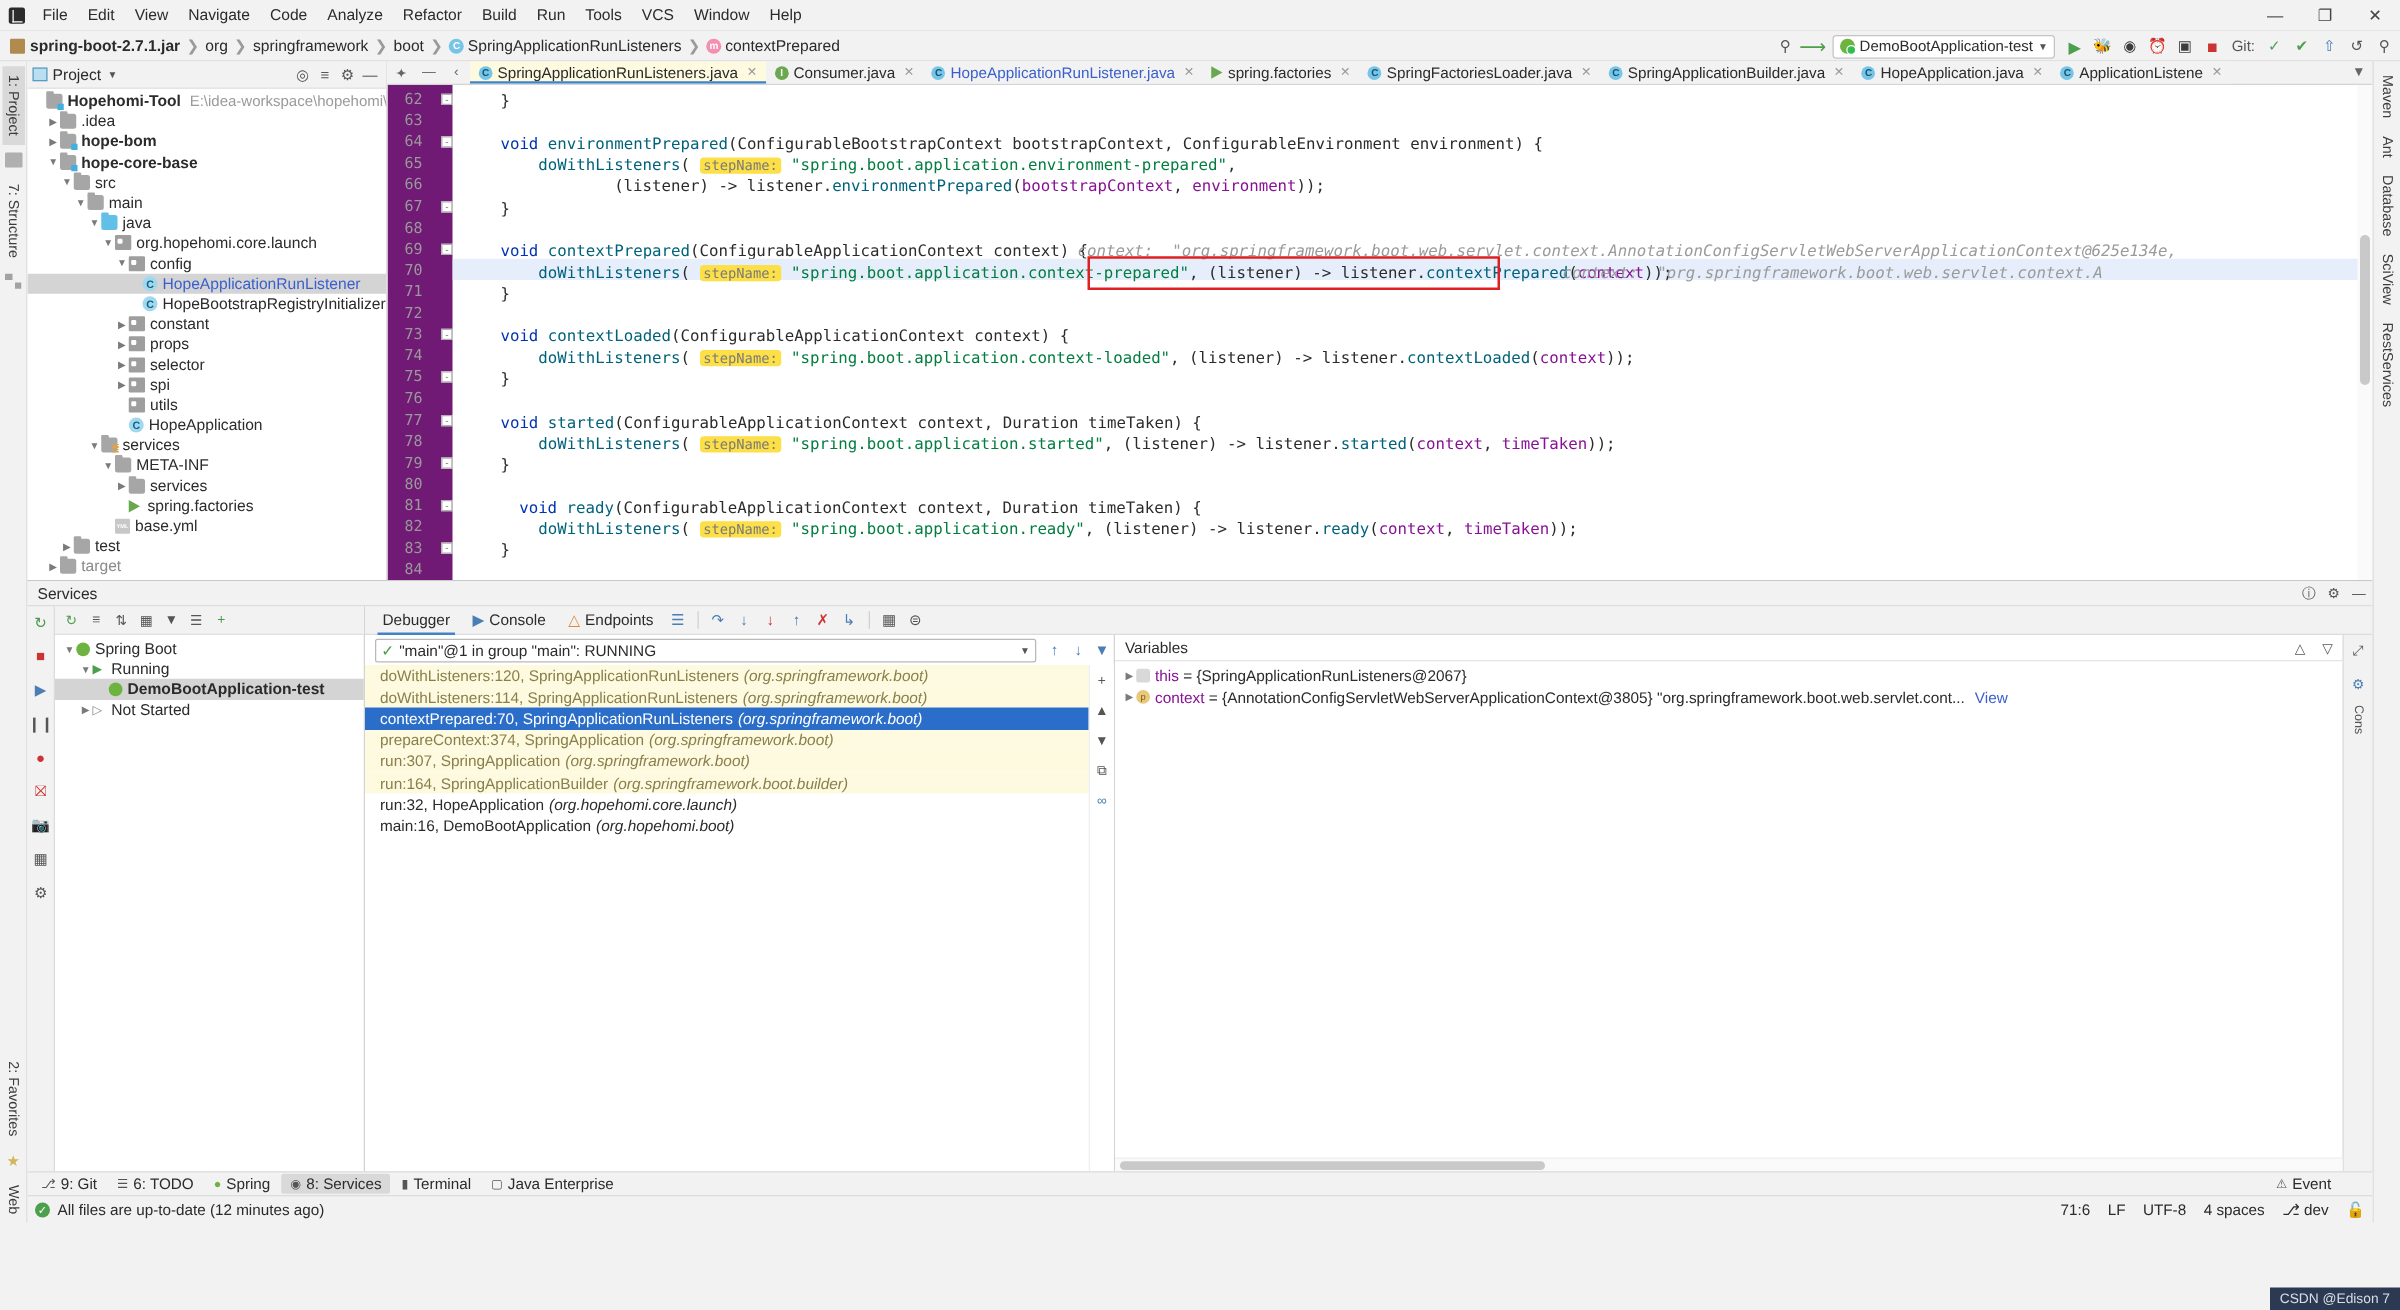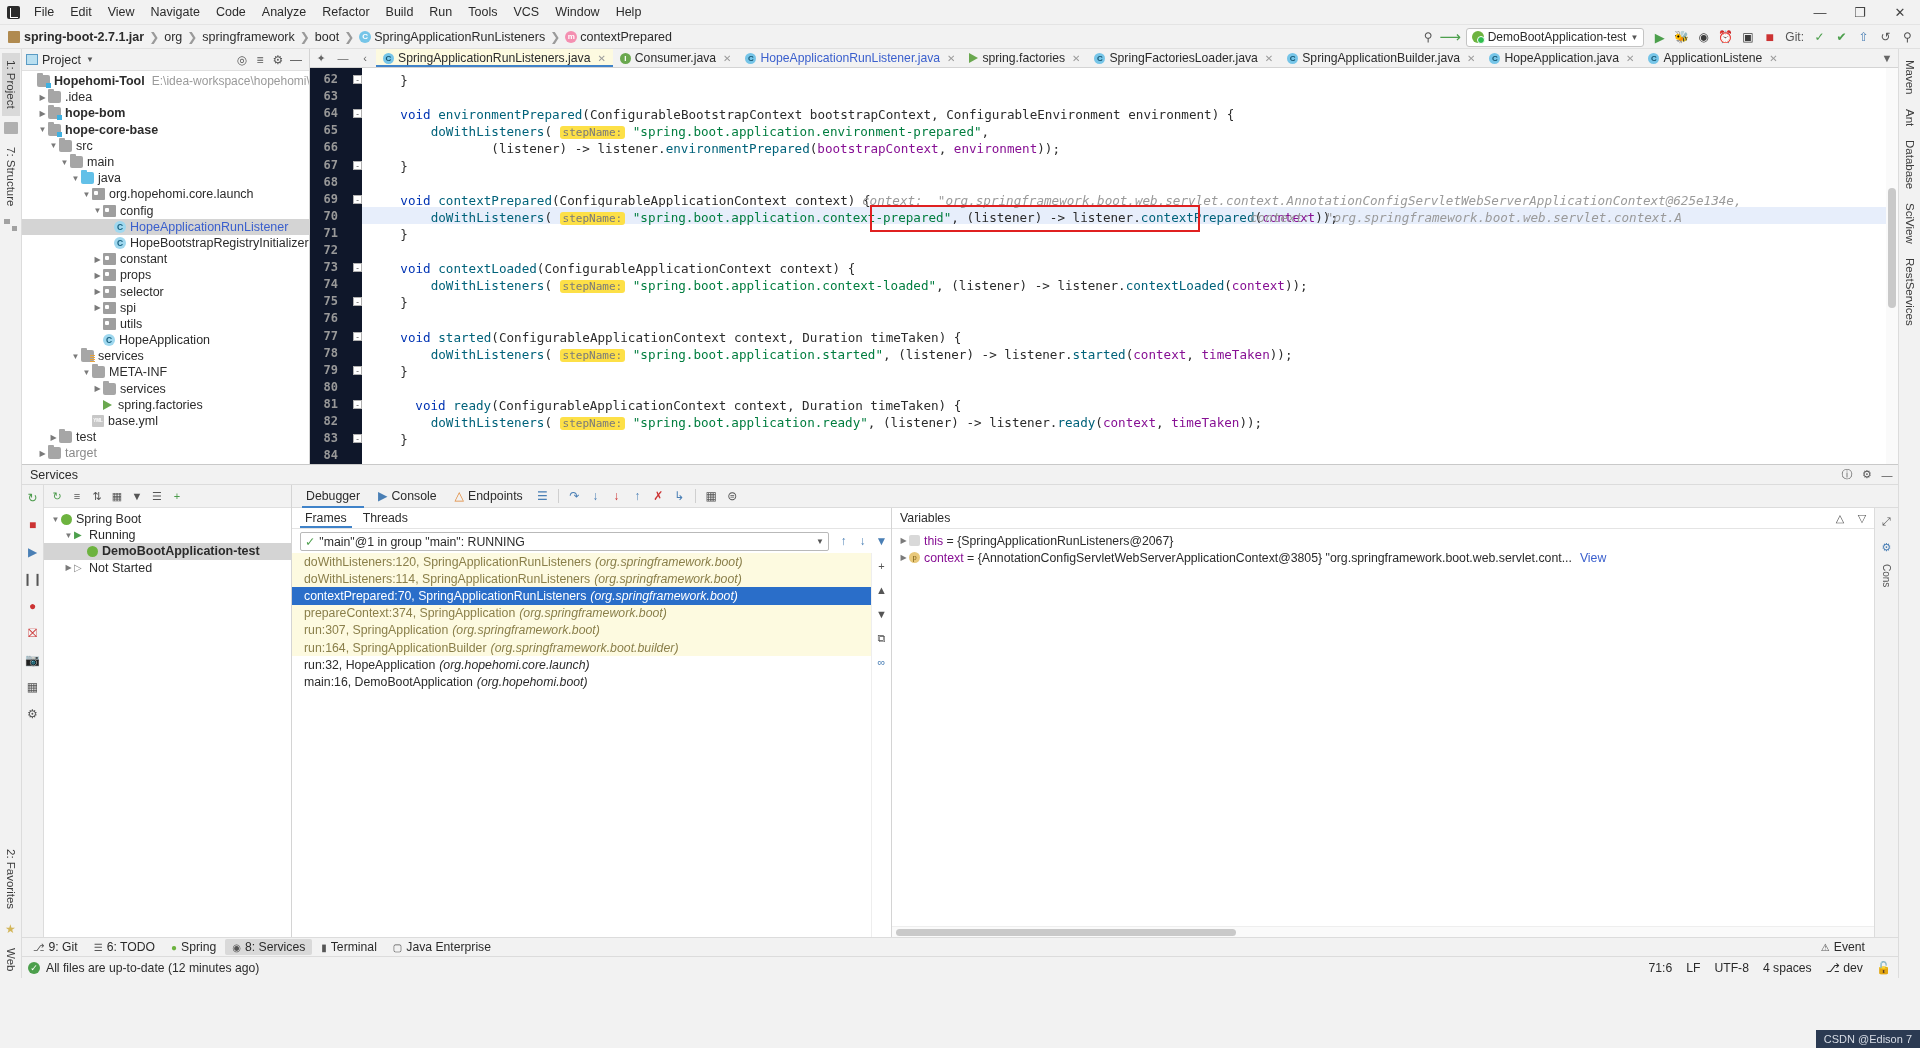--- a/index.html
+++ b/index.html
@@ -115,21 +115,21 @@
   .etab .x { color:#9a9a9a; font-size:10px; margin-left:3px; }
   .etab .nm.blue { color:#3a5fcd; }
   .ti { width:11px;height:11px;border-radius:50%;display:inline-flex;align-items:center;justify-content:center;
         font-size:8px;font-weight:bold;color:#fff; flex:none;}
   .ti.c { background:#76c5e8; color:#12536e;}
   .ti.i { background:#6aa84f; }
   .ti.f { width:0;height:0;border-radius:0;background:none;border-left:9px solid #6aa84f;
           border-top:5px solid transparent;border-bottom:5px solid transparent;}
 
   #codewrap { flex:1; display:flex; position:relative; overflow:hidden; }
-  #gutter { width:52px; background:#0f172a; position:relative; flex:none;font-weight:bold; }
+  #gutter { width:52px; background:#701a75; position:relative; flex:none; }
   #gutter .ln { position:absolute; right:24px; color:#999; font-size:12px; text-align:right; width:28px;
                 font-family:"DejaVu Sans Mono", monospace; }
   #gutter .fm { position:absolute; left:43px; width:9px; height:9px; border:1px solid #b0b0b0; color:#777;
                 font-size:8px; text-align:center; line-height:7px; background:#fff;}
   #code { flex:1; position:relative; overflow:hidden; font-family:"DejaVu Sans Mono", monospace;
           font-size:12.6px; line-height:17px; }
   .cl { position:absolute; left:0; white-space:pre; }
   .hl-line { position:absolute; left:0; right:0; height:17px; background:#e7eefb; }
   .kw { color:#0033b3; } .str{color:#017d3f;} .fn{color:#00627a;} .fld{color:#871094;margin-top:17px;} .hintp{background:#fde047;color:#7a7a7a;
         border-radius:3px;padding:0 3px;font-size:11px;}
@@ -734,24 +734,20 @@
             <span class="dbtn" style="color:#4a7fb5">↑</span>
             <span class="dbtn" style="color:#cc3333">✗</span>
             <span class="dbtn" style="color:#4a7fb5">↳</span>
             <span class="dsep"></span>
             <span class="dbtn">▦</span>
             <span class="dbtn">⊜</span>
           </div>
 
           <div id="dbgCols">
             <div id="framesCol">
-              <div id="framesTabs">
-                <div class="ftab sel">Frames</div>
-                <div class="ftab">Threads</div>
-              </div>
               <div style="display:flex;align-items:center;">
                 <div id="threadSel" style="flex:1;">
                   <span style="color:#4c9f4c;">✓</span>
                   <span style="flex:1">"main"@1 in group "main": RUNNING</span>
                   <span class="caret">▼</span>
                 </div>
                 <span class="dbtn" style="color:#4a7fb5">↑</span>
                 <span class="dbtn" style="color:#4a7fb5">↓</span>
                 <span class="dbtn" style="color:#4a7fb5">▼</span>
               </div>

